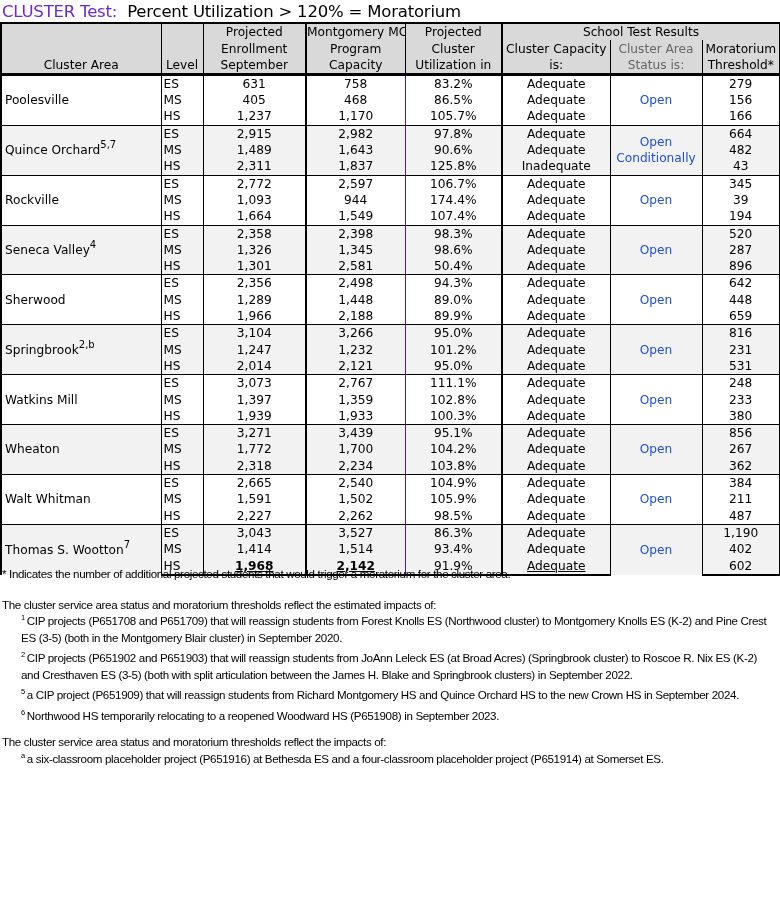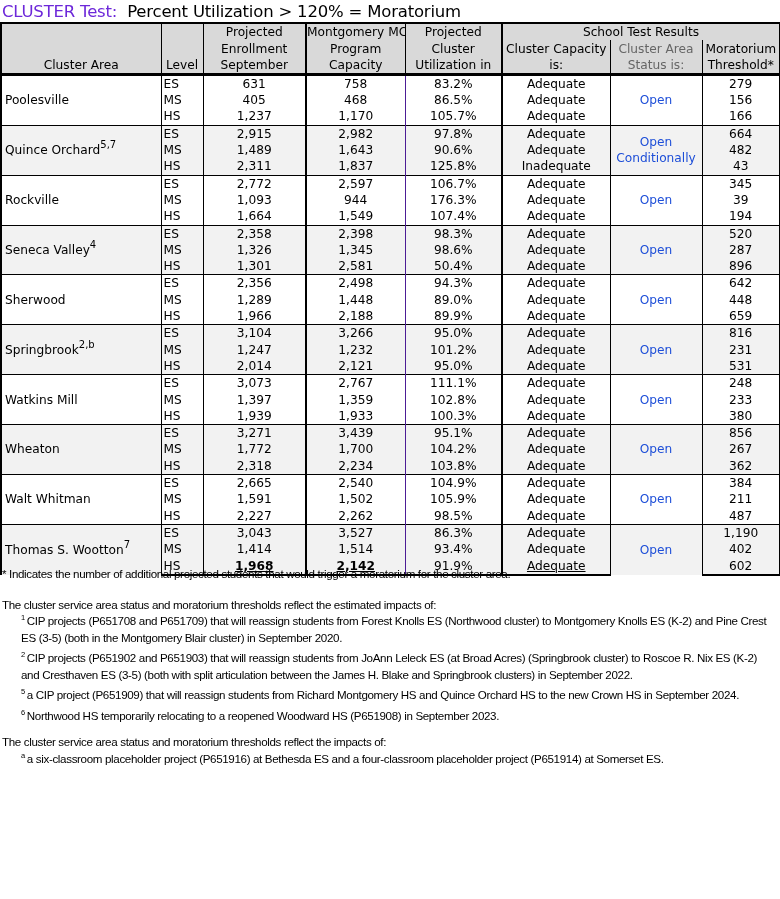--- a/index.html
+++ b/index.html
@@ -156,21 +156,21 @@
         <td class="adeq">Adequate</td>
         <td class="status" rowspan="3">
           <div>Open</div>
         </td>
         <td class="thresh">345</td>
       </tr>
       <tr class="">
         <td class="level">MS</td>
         <td class="enr">1,093</td>
         <td class="cap">944</td>
-        <td class="util">176.3%</td>
+        <td class="util">174.4%</td>
         <td class="adeq">Adequate</td>
         <td class="thresh">39</td>
       </tr>
       <tr class="">
         <td class="level">HS</td>
         <td class="enr">1,664</td>
         <td class="cap">1,549</td>
         <td class="util">107.4%</td>
         <td class="adeq">Adequate</td>
         <td class="thresh">194</td>

